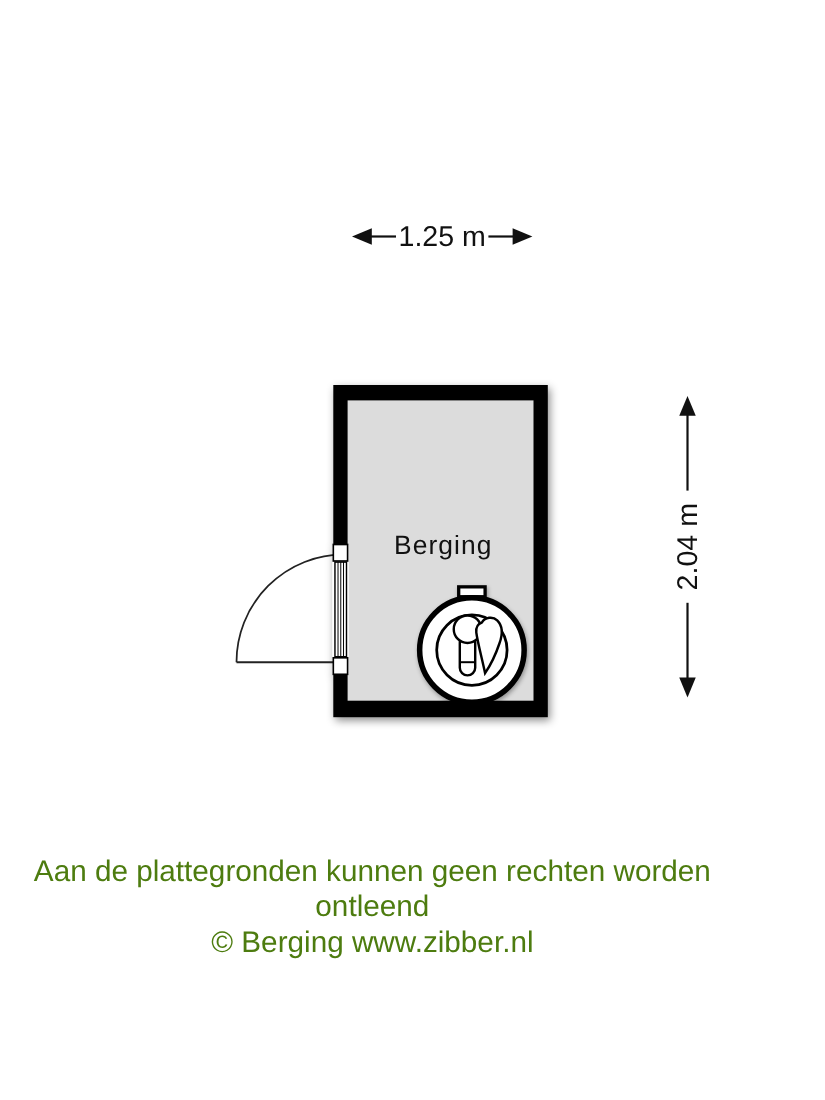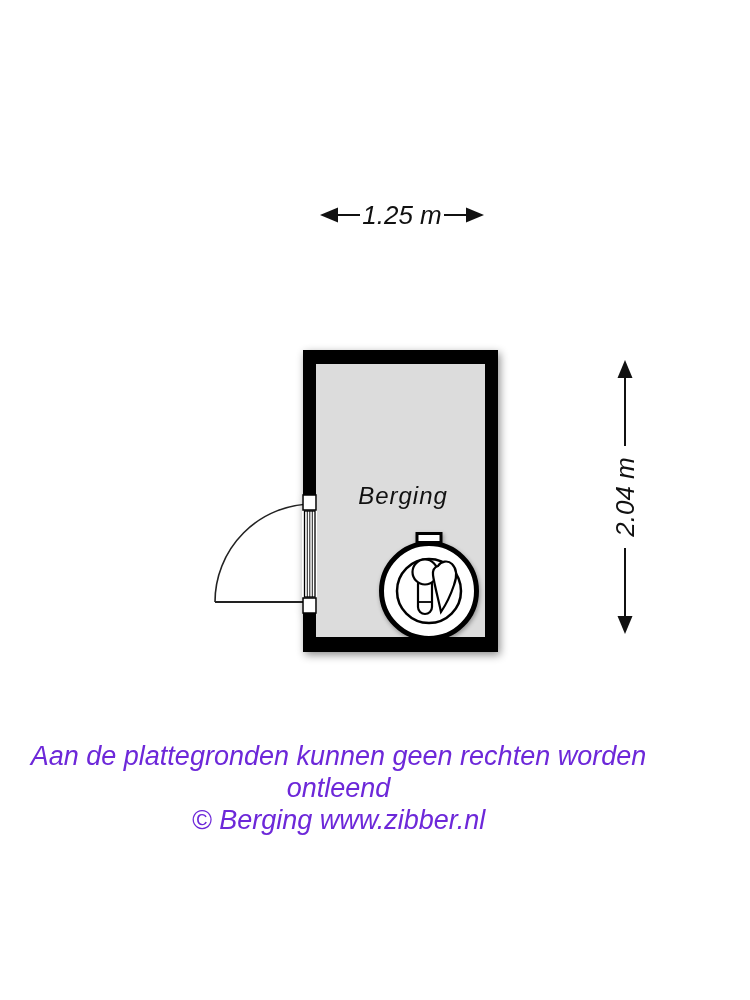--- a/index.html
+++ b/index.html
@@ -3,43 +3,42 @@
 <meta charset="utf-8">
 <style>
   html, body { margin: 0; padding: 0; background: #ffffff; }
   .canvas {
     position: relative;
     width: 750px;
     height: 1000px;
     background: #ffffff;
     overflow: hidden;
     font-family: "Liberation Sans", sans-serif;
-    font-style: italic;
   }
   svg.plan { position: absolute; left: 0; top: 0; }
   .walls-group { filter: drop-shadow(2px 3px 4px rgba(0,0,0,0.45)); }
   .appliance-group { filter: drop-shadow(1px 2px 2px rgba(0,0,0,0.35)); }
   text.dim-label {
     font-size: 26px;
     fill: #111111;
     font-family: "Liberation Sans", sans-serif;
   }
   text.room-label {
     font-size: 24px;
     letter-spacing: 1px;
     fill: #111111;
     font-family: "Liberation Sans", sans-serif;
   }
   .footer {
     position: absolute;
     left: 0;
-    top: 740px;
+    top: 776px;
     width: 677px;
     text-align: center;
-    color: #6d28d9;
+    color: #4d7c0f;
   }
   .footer .disclaimer { font-size: 27px; line-height: 32px; }
   .footer .copyright  { font-size: 27px; line-height: 32px; }
 </style>
 </head>
 <body>
 
 <div class="canvas">
 
   <svg class="plan" width="750" height="1000" viewBox="0 0 750 1000">

